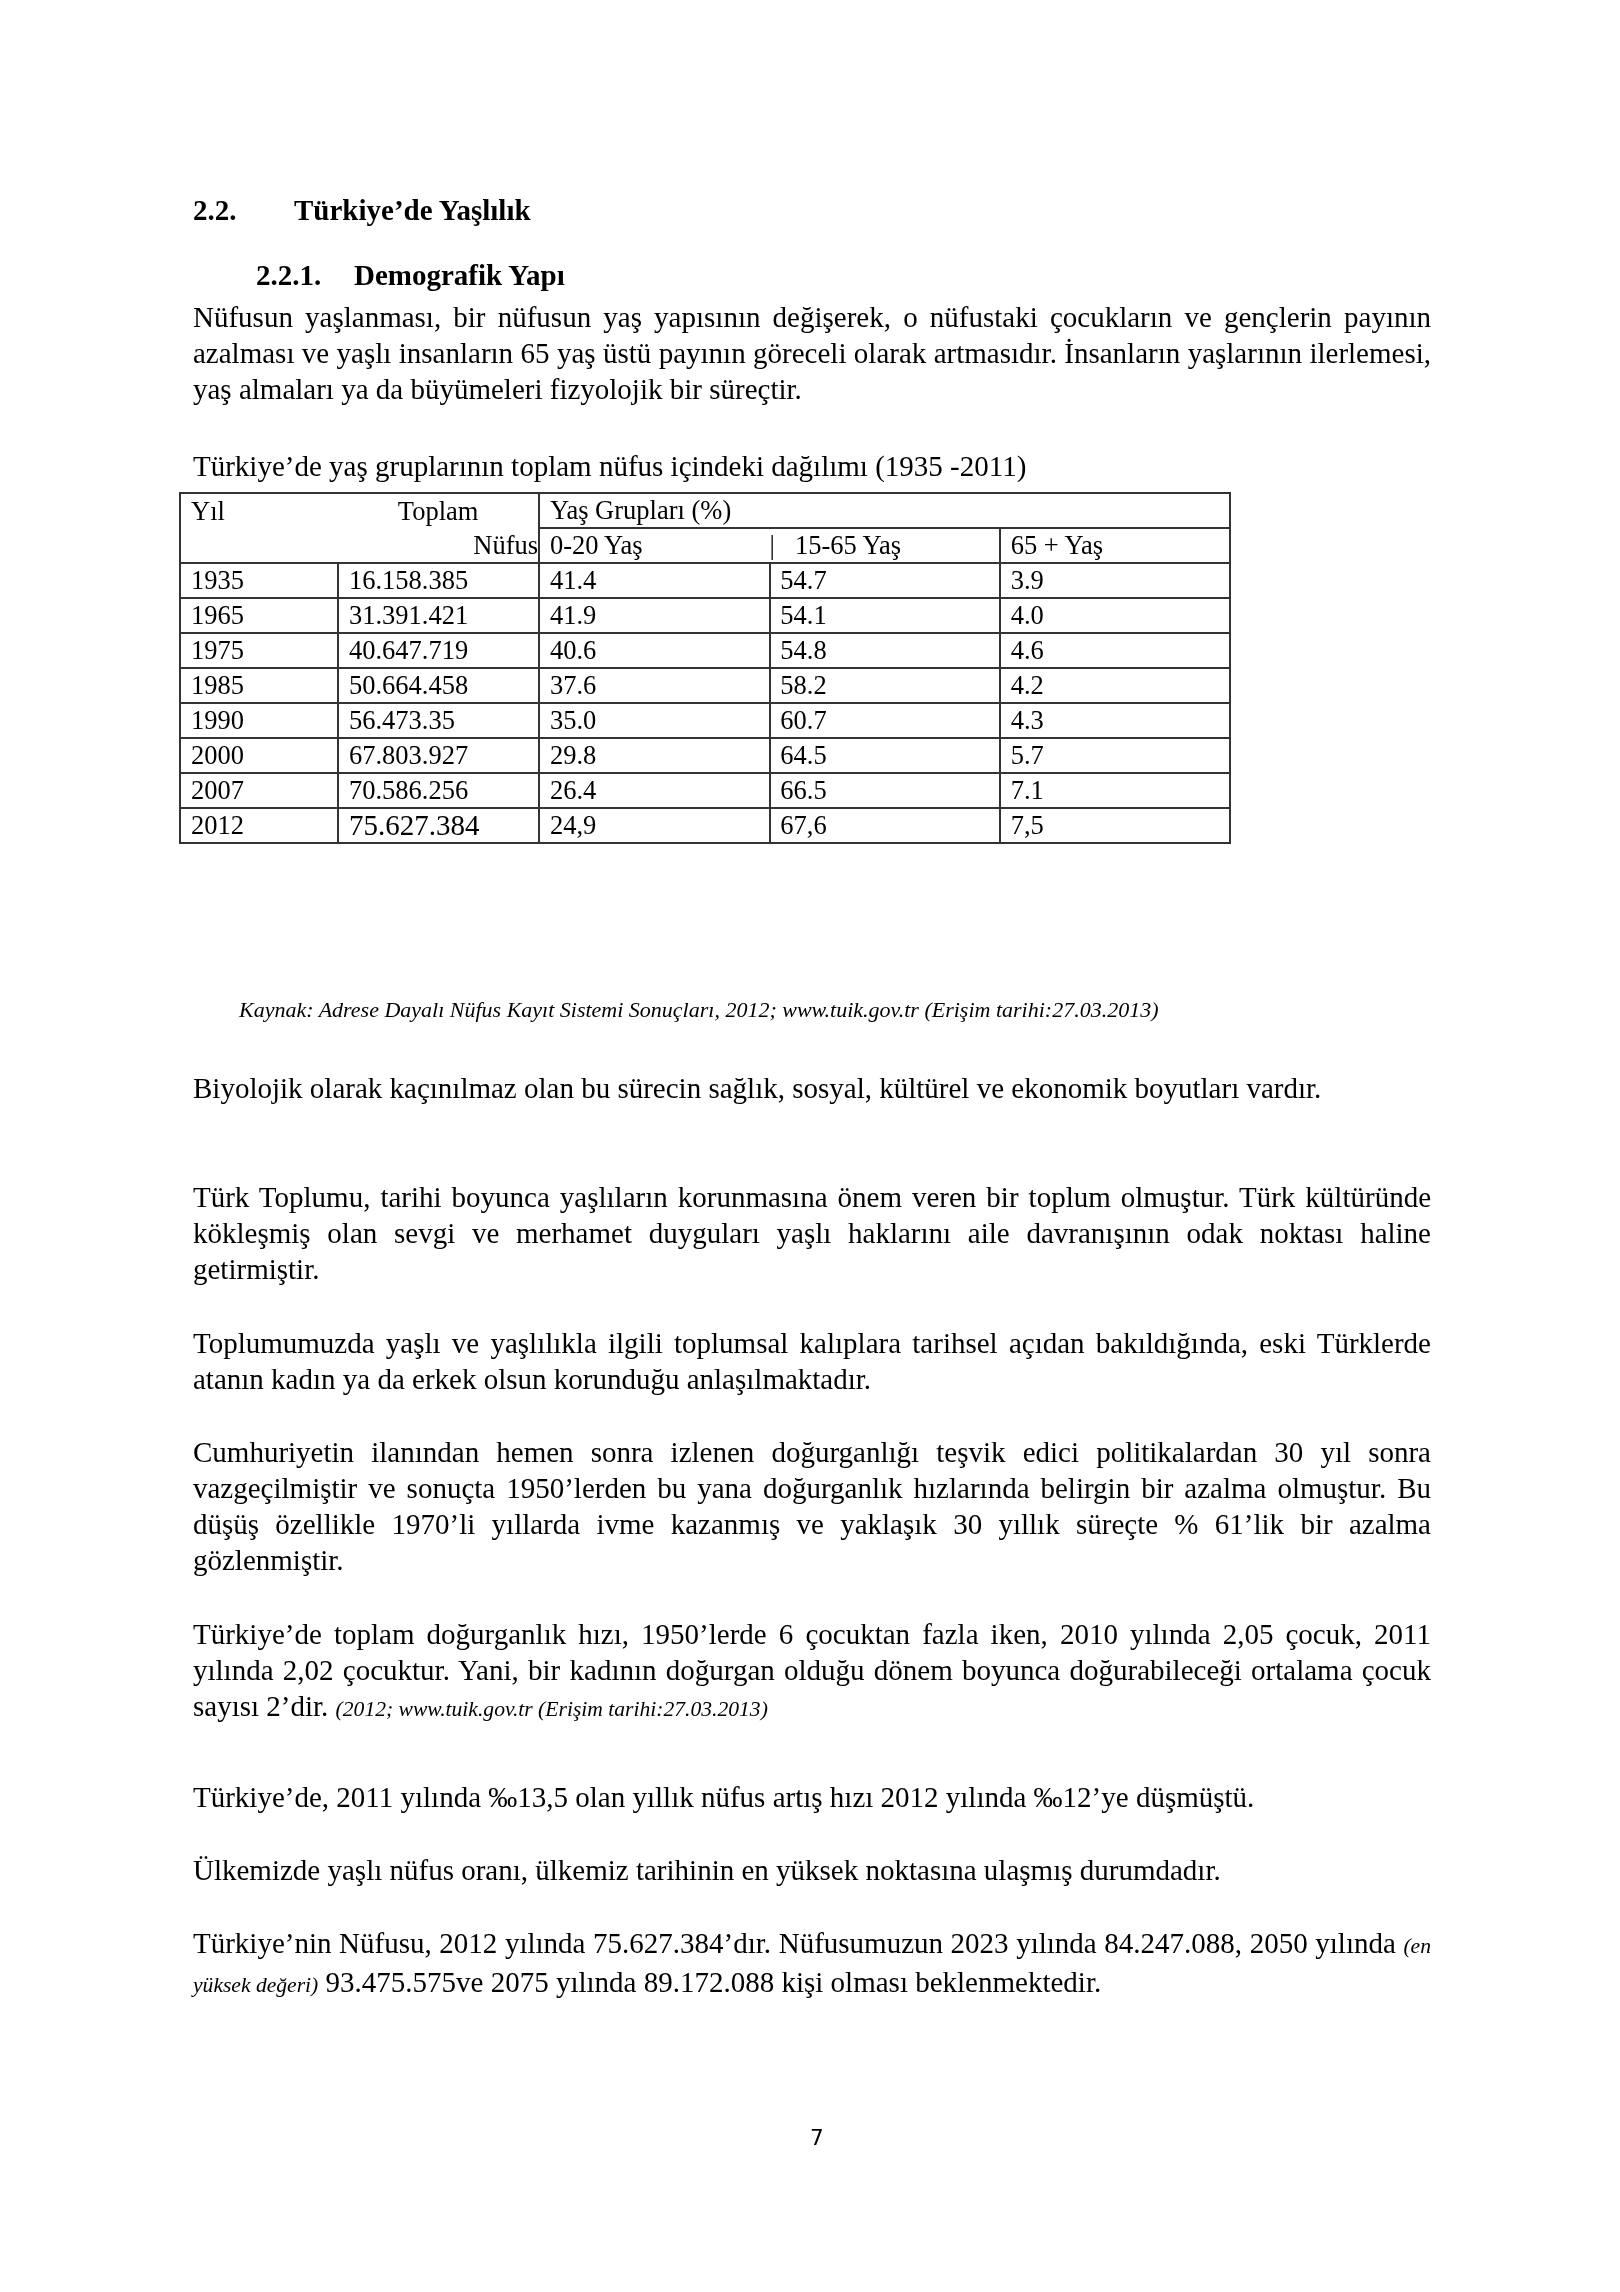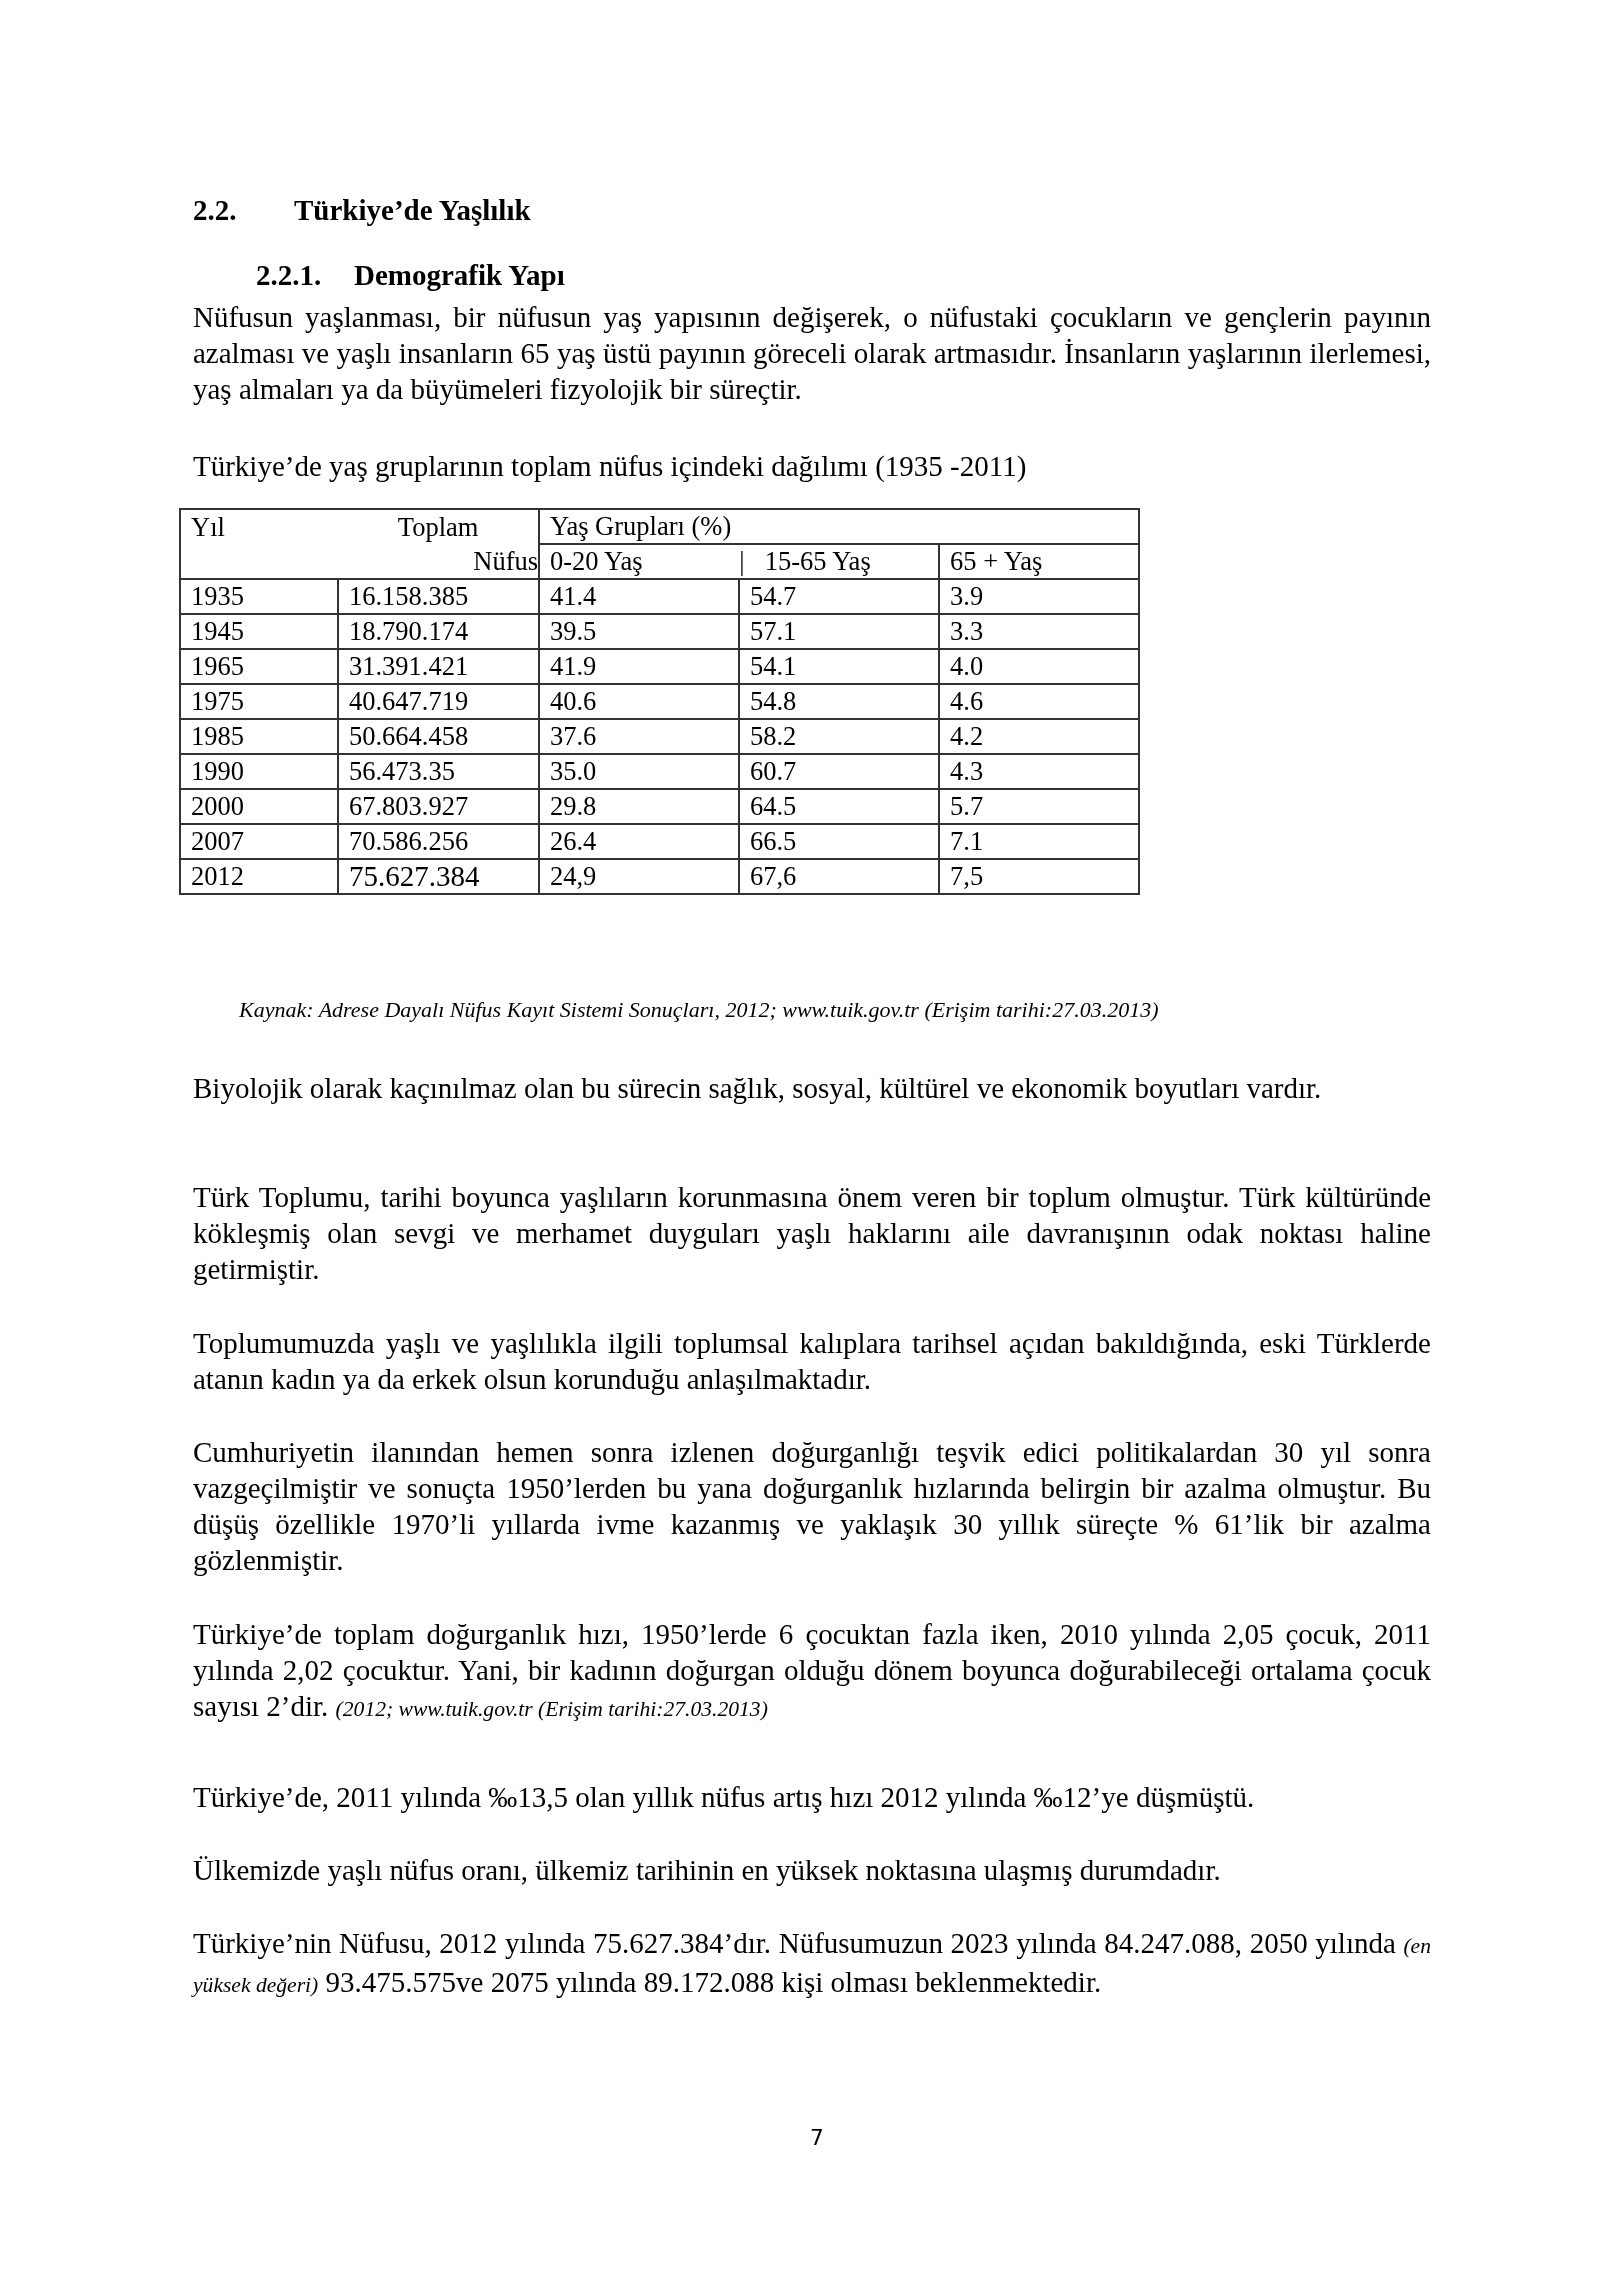--- a/index.html
+++ b/index.html
@@ -8,21 +8,21 @@
   .page { position: absolute; left: 193px; top: 0; width: 1238px; }
   .h2 { position: absolute; top: 194px; left: 0; font-size: 29px; font-weight: bold; white-space: nowrap; }
   .h2 .num { display: inline-block; width: 101px; }
   .h3 { position: absolute; top: 259px; left: 63px; font-size: 29px; font-weight: bold; white-space: nowrap; }
   .h3 .num { display: inline-block; width: 98px; }
   .para { position: absolute; left: 0; width: 1238px; font-size: 29px; line-height: 36px;
           text-align: justify; margin: 0; }
   .para.left { text-align: left; }
   .cite { font-style: italic; font-size: 21.6px; }
   .caption { position: absolute; top: 450px; left: 0; font-size: 29px; white-space: nowrap; }
-  table.pop { position: absolute; top: 508px; left: -13.7px; width: 961px; border-collapse: collapse;
+  table.pop { position: absolute; top: 492px; left: -13.7px; width: 1052px; border-collapse: collapse;
               font-size: 26.5px; line-height: 1; table-layout: fixed; }
   table.pop td { border: 2px solid #333; padding: 0 0 0 9.8px; height: 33px; vertical-align: middle; white-space: nowrap; }
   table.pop td.c-year { width: 147px; }
   table.pop td.c-total { width: 200px; }
   table.pop td.c-a { width: 200px; }
   table.pop td.c-b { width: 199px; }
   table.pop td.c-c { width: 167px; }
   table.pop tr.hdr td { height: 33px; }
   table.pop td.noright { border-right: none; }
   table.pop td.noleft { border-left: none; text-align: center; padding-left: 0; }
@@ -65,27 +65,20 @@
       <td class="c-a hdr-sub-a"><span>0-20 Yaş</span></td>
       <td class="c-b hdr-sub-b"><span class="sep">|</span><span>15-65 Yaş</span></td>
       <td class="c-c">65 + Yaş</td>
     </tr>
     <tr>
       <td>1935</td>
       <td>16.158.385</td>
       <td>41.4</td>
       <td>54.7</td>
       <td>3.9</td>
-    </tr>
-    <tr>
-      <td>1945</td>
-      <td>18.790.174</td>
-      <td>39.5</td>
-      <td>57.1</td>
-      <td>3.3</td>
     </tr>
     <tr>
       <td>1965</td>
       <td>31.391.421</td>
       <td>41.9</td>
       <td>54.1</td>
       <td>4.0</td>
     </tr>
     <tr>
       <td>1975</td>

